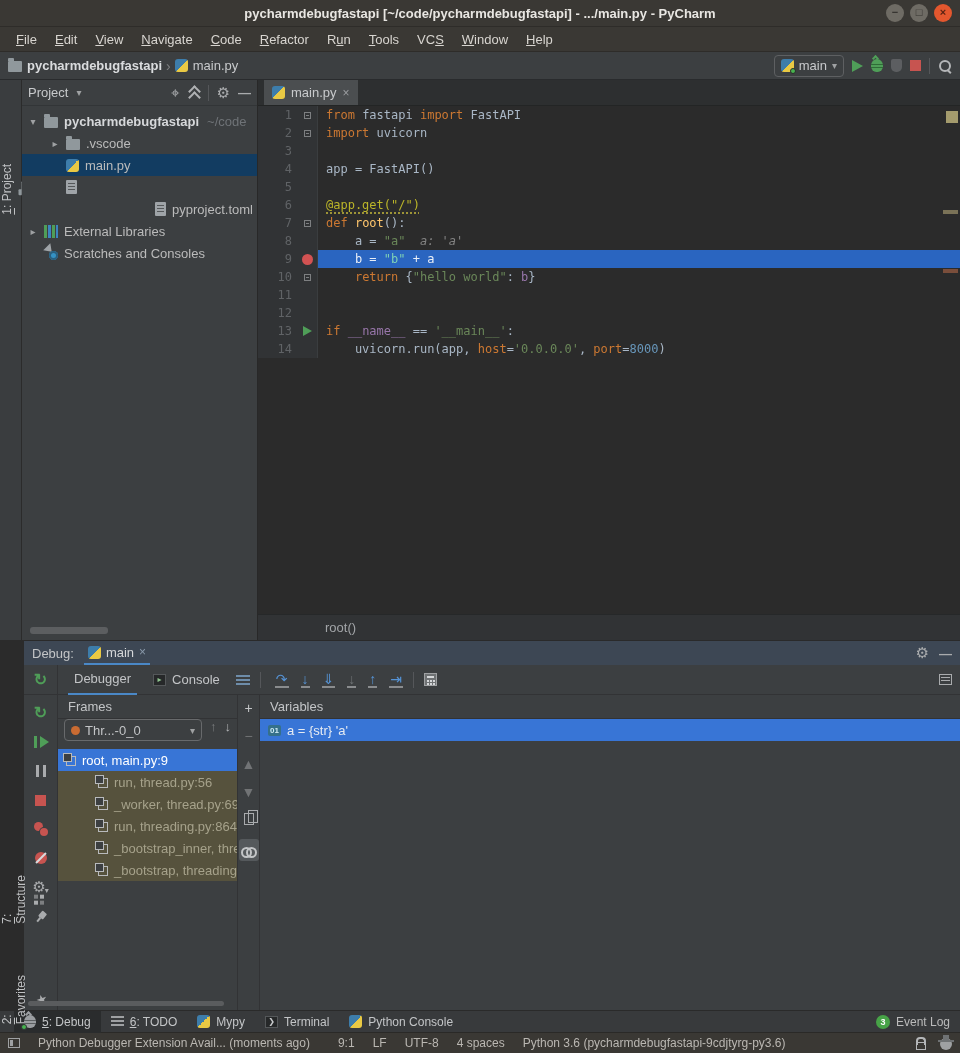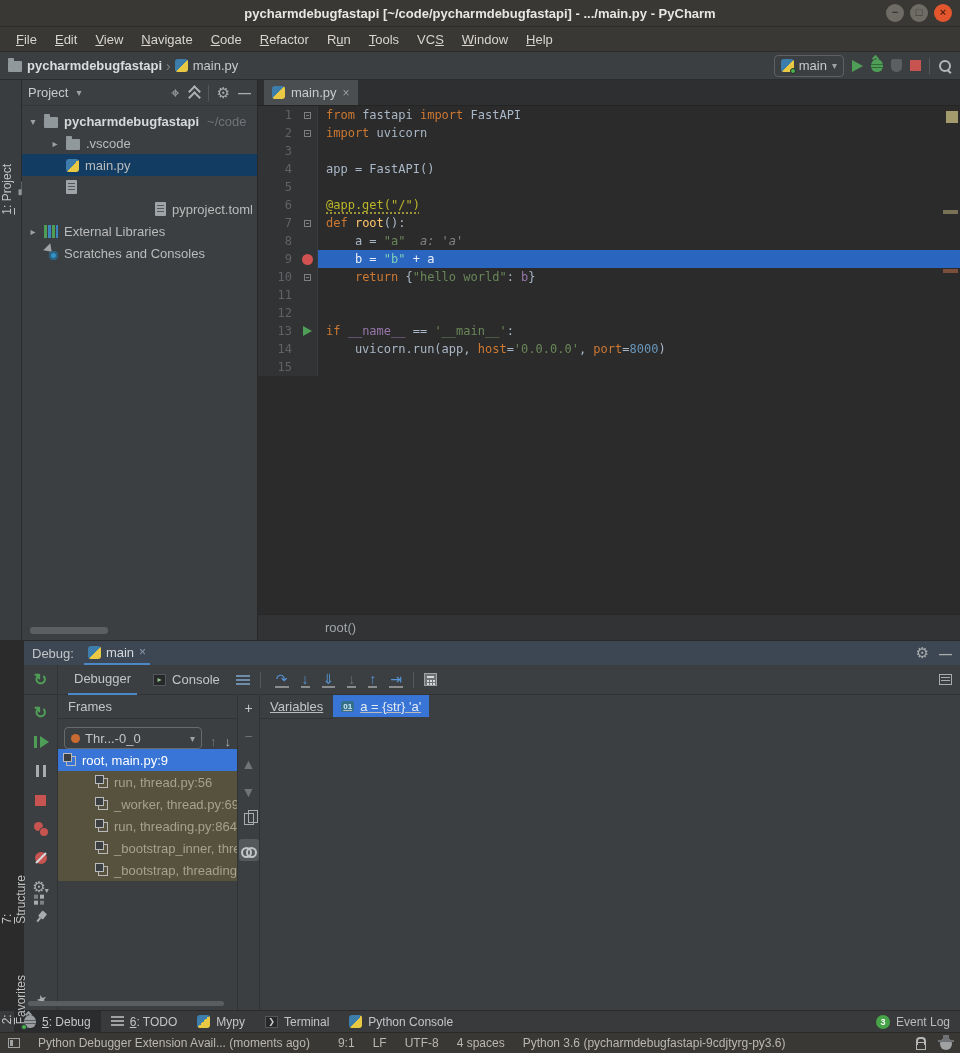--- a/index.html
+++ b/index.html
@@ -163,34 +163,34 @@
   .steps { display:flex; align-items:center; gap:12px; margin-left:4px;}
   .step { font-size:14px; color:#5693d5; line-height:14px; border-bottom:2px solid #8a8c8e; padding:0 1px;}
   .step.dis { color:#6f7375; }
   .dbg-body { flex:1; display:flex; min-height:0; position:relative;}
   .dbg-lefticons { width:34px; border-right:1px solid #323335; display:flex; flex-direction:column; align-items:center; padding-top:8px; gap:9px;}
   .dbg-lefticons .slot { height:20px; display:flex; align-items:center; justify-content:center;}
   .gearwrap { display:flex; align-items:center; }
   .gearwrap .dd { font-size:8px; color:#a9abad; margin-left:-1px; margin-top:6px;}
   .frames { width:180px; display:flex; flex-direction:column; border-right:1px solid #323335;}
   .subhead { height:24px; display:flex; align-items:center; padding:0 10px; color:#c3c5c7; border-bottom:1px solid #323335;}
-  .threadrow { height:30px; display:flex; align-items:flex-end; gap:8px; padding:0 6px;}
+  .threadrow { height:30px; display:flex; align-items:flex-start; gap:8px; padding:0 6px;}
   .threaddd { display:flex; align-items:center; gap:5px; border:1px solid #686a6c; border-radius:4px; height:22px; padding:0 6px; color:#c3c5c7; flex:1;}
   .tdot { width:9px; height:9px; border-radius:50%; background:#c96b32;}
   .arr-up { color:#7d7f81; font-size:13px;}
   .arr-dn { color:#b4b6b8; font-size:13px;}
   .framelist { flex:1; overflow:hidden;}
   .frow { height:22px; display:flex; align-items:center; gap:6px; padding:0 8px; white-space:nowrap; overflow:hidden; color:#c3c5c7;}
   .frow.sel { background:#3875d6; color:#ffffff;}
   .frow.lib { background:#56523d; color:#a6a28b;padding-left:40px;}
   .watchstrip { width:22px; display:flex; flex-direction:column; align-items:center; padding-top:6px; gap:14px; border-right:1px solid #323335; background:#3c3f41;}
   .ws { color:#c3c5c7; font-size:14px; line-height:14px;}
   .ws.dim { color:#717375;}
   .ws.selbg { background:#55595c; border-radius:3px; padding:4px 2px;}
-  .vars { flex:1; display:flex; min-width:0;text-decoration:underline;}
+  .vars { flex:1; display:flex; flex-direction:column; min-width:0;}
   .vrow { height:22px; display:flex; align-items:center; gap:6px; padding:7px 8px; color:#e6ebf2;}
   .vrow.sel { background:#3875d6;}
   .vbadge { background:#35708a; color:#cdeaf5; font-size:8px; font-weight:bold; padding:1px 2px; border-radius:2px;}
   .frames-hscroll { position:absolute; left:4px; bottom:4px; width:196px; height:5px; background:#5a5c5e; border-radius:3px;}
 
   
   .twbar { height:22px; background:#383a3c; display:flex; align-items:center; padding-left:14px; border-top:1px solid #2a2a2a; font-size:12px;}
   .twtab { display:flex; align-items:center; gap:6px; height:22px; padding:0 10px; color:#c3c5c7;}
   .twtab.active { background:#2a2c2d;text-align:right;}
   .twtab u{ text-decoration:underline;}
@@ -342,21 +342,20 @@
         <div class="cline"><span class="lnum">5</span><span class="gico"></span><span class="codetext"></span></div>
         <div class="cline"><span class="lnum">6</span><span class="gico"></span><span class="codetext"><span class="tk-d">@app.get("/")</span></span></div>
         <div class="cline"><span class="lnum">7</span><span class="gico"><span class="ic i-fold"></span></span><span class="codetext"><span class="tk-k">def</span><span> </span><span class="tk-f">root</span><span>():</span></span></div>
         <div class="cline"><span class="lnum">8</span><span class="gico"></span><span class="codetext"><span>    a = </span><span class="tk-s">"a"</span><span class="tk-h">  a: 'a'</span></span></div>
         <div class="cline exec"><span class="lnum">9</span><span class="gico"><span class="bpdot"></span></span><span class="codetext"><span>    b = </span><span class="tk-s">"b"</span><span> + a</span></span></div>
         <div class="cline"><span class="lnum">10</span><span class="gico"><span class="ic i-fold"></span></span><span class="codetext"><span>    </span><span class="tk-k">return</span><span> {</span><span class="tk-s">"hello world"</span><span>: </span><span class="tk-v">b</span><span>}</span></span></div>
         <div class="cline"><span class="lnum">11</span><span class="gico"></span><span class="codetext"></span></div>
         <div class="cline"><span class="lnum">12</span><span class="gico"></span><span class="codetext"></span></div>
         <div class="cline"><span class="lnum">13</span><span class="gico"><span class="runarrow"></span></span><span class="codetext"><span class="tk-k">if</span><span> </span><span class="tk-v">__name__</span><span> == </span><span class="tk-s">'__main__'</span><span>:</span></span></div>
         <div class="cline"><span class="lnum">14</span><span class="gico"></span><span class="codetext"><span>    uvicorn.run(app, </span><span class="tk-k">host</span><span>=</span><span class="tk-s">'0.0.0.0'</span><span>, </span><span class="tk-k">port</span><span>=</span><span class="tk-n">8000</span><span>)</span></span></div>
-        <div class="cline"><span class="lnum">15</span><span class="gico"></span><span class="codetext"></span></div>
       </div>
     <div class="crumbbar">
       <span>root()</span>
     </div>
   </div>
 </div>
 
 <div class="debug">
   <div class="dbg-head">
     <span class="ttl">Debug:</span>

